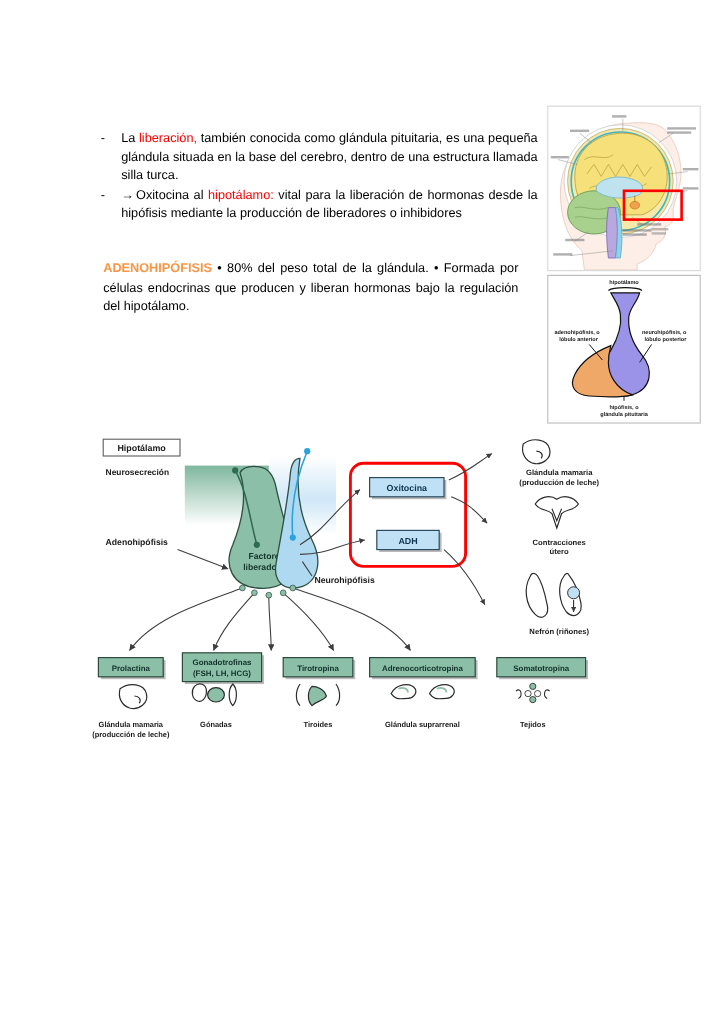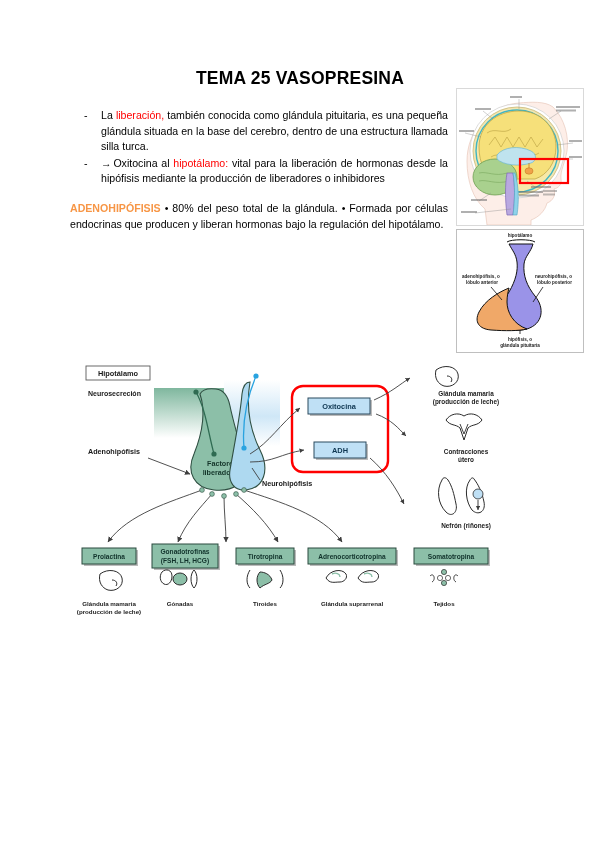--- a/index.html
+++ b/index.html
@@ -57,21 +57,21 @@
     text-align: justify;
     margin-bottom: 1px;
   }
   ul.bullets > li .dash {
     position: absolute;
     left: 14px;
     top: 0;
   }
   .para {
     text-align: justify;
-    margin: 0;
+    margin: 16px;
   }
   .gap { height: 13px; }
   .hl-red { color: #ff0000; }
   .hl-orange { color: #f79646; font-weight: bold; }
   .hl-blue { color: #0b5fd8; font-weight: bold; }
   .arrow-g { letter-spacing: -1px; }
 
   
   .img-brain {
     position: absolute;
@@ -108,21 +108,20 @@
     font-size: 4.6px;
     font-weight: bold;
     fill: #1a1a1a;
   }
 </style>
 </head>
 <body>
 
 <div class="page">
 
-  <div class="doc-title">TEMA 25 VASOPRESINA</div>
 
   <div class="text-col">
 
 
     <ul class="bullets">
       <li>
         <span class="dash">-</span><span>La </span><span class="hl-red">liberación,</span><span> también conocida como glándula pituitaria, es una pequeña glándula situada en la base del cerebro, dentro de una estructura llamada silla turca.</span>
       </li>
       <li>
         <span class="dash">-</span><span class="arrow-g">→ </span><span>Oxitocina al </span><span class="hl-red">hipotálamo:</span><span> vital para la liberación de hormonas desde la hipófisis mediante la producción de liberadores o inhibidores</span>

